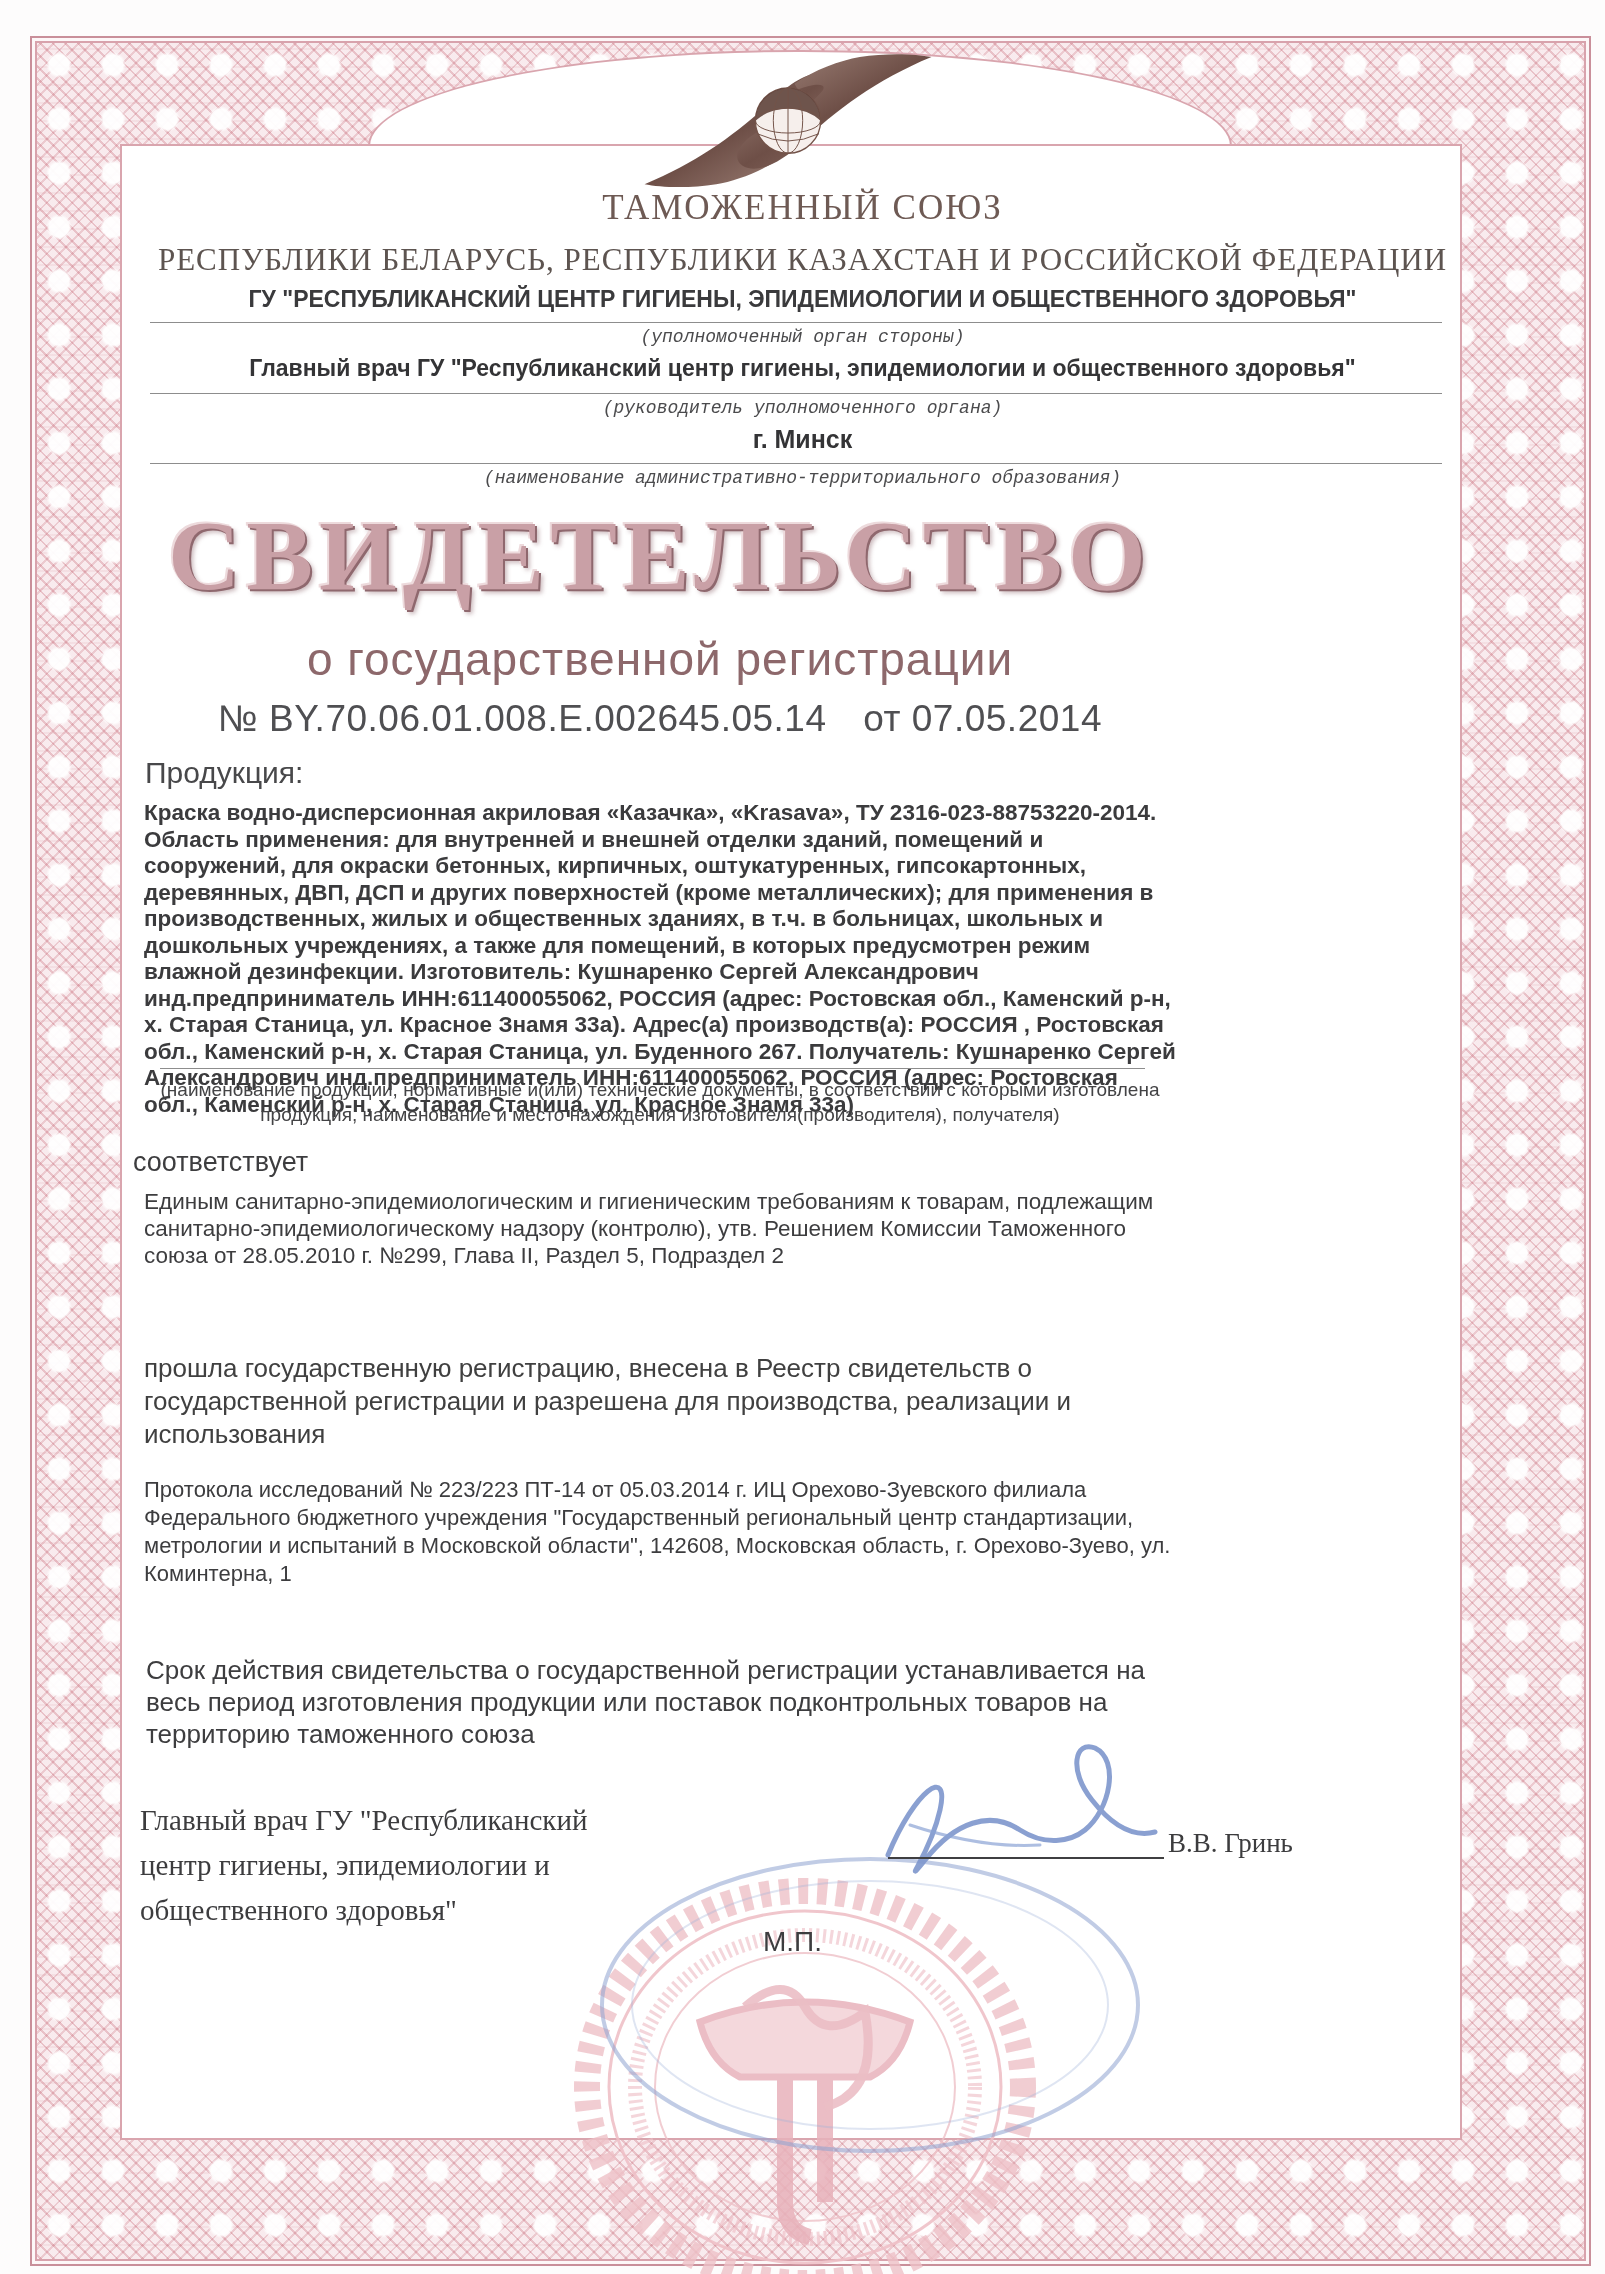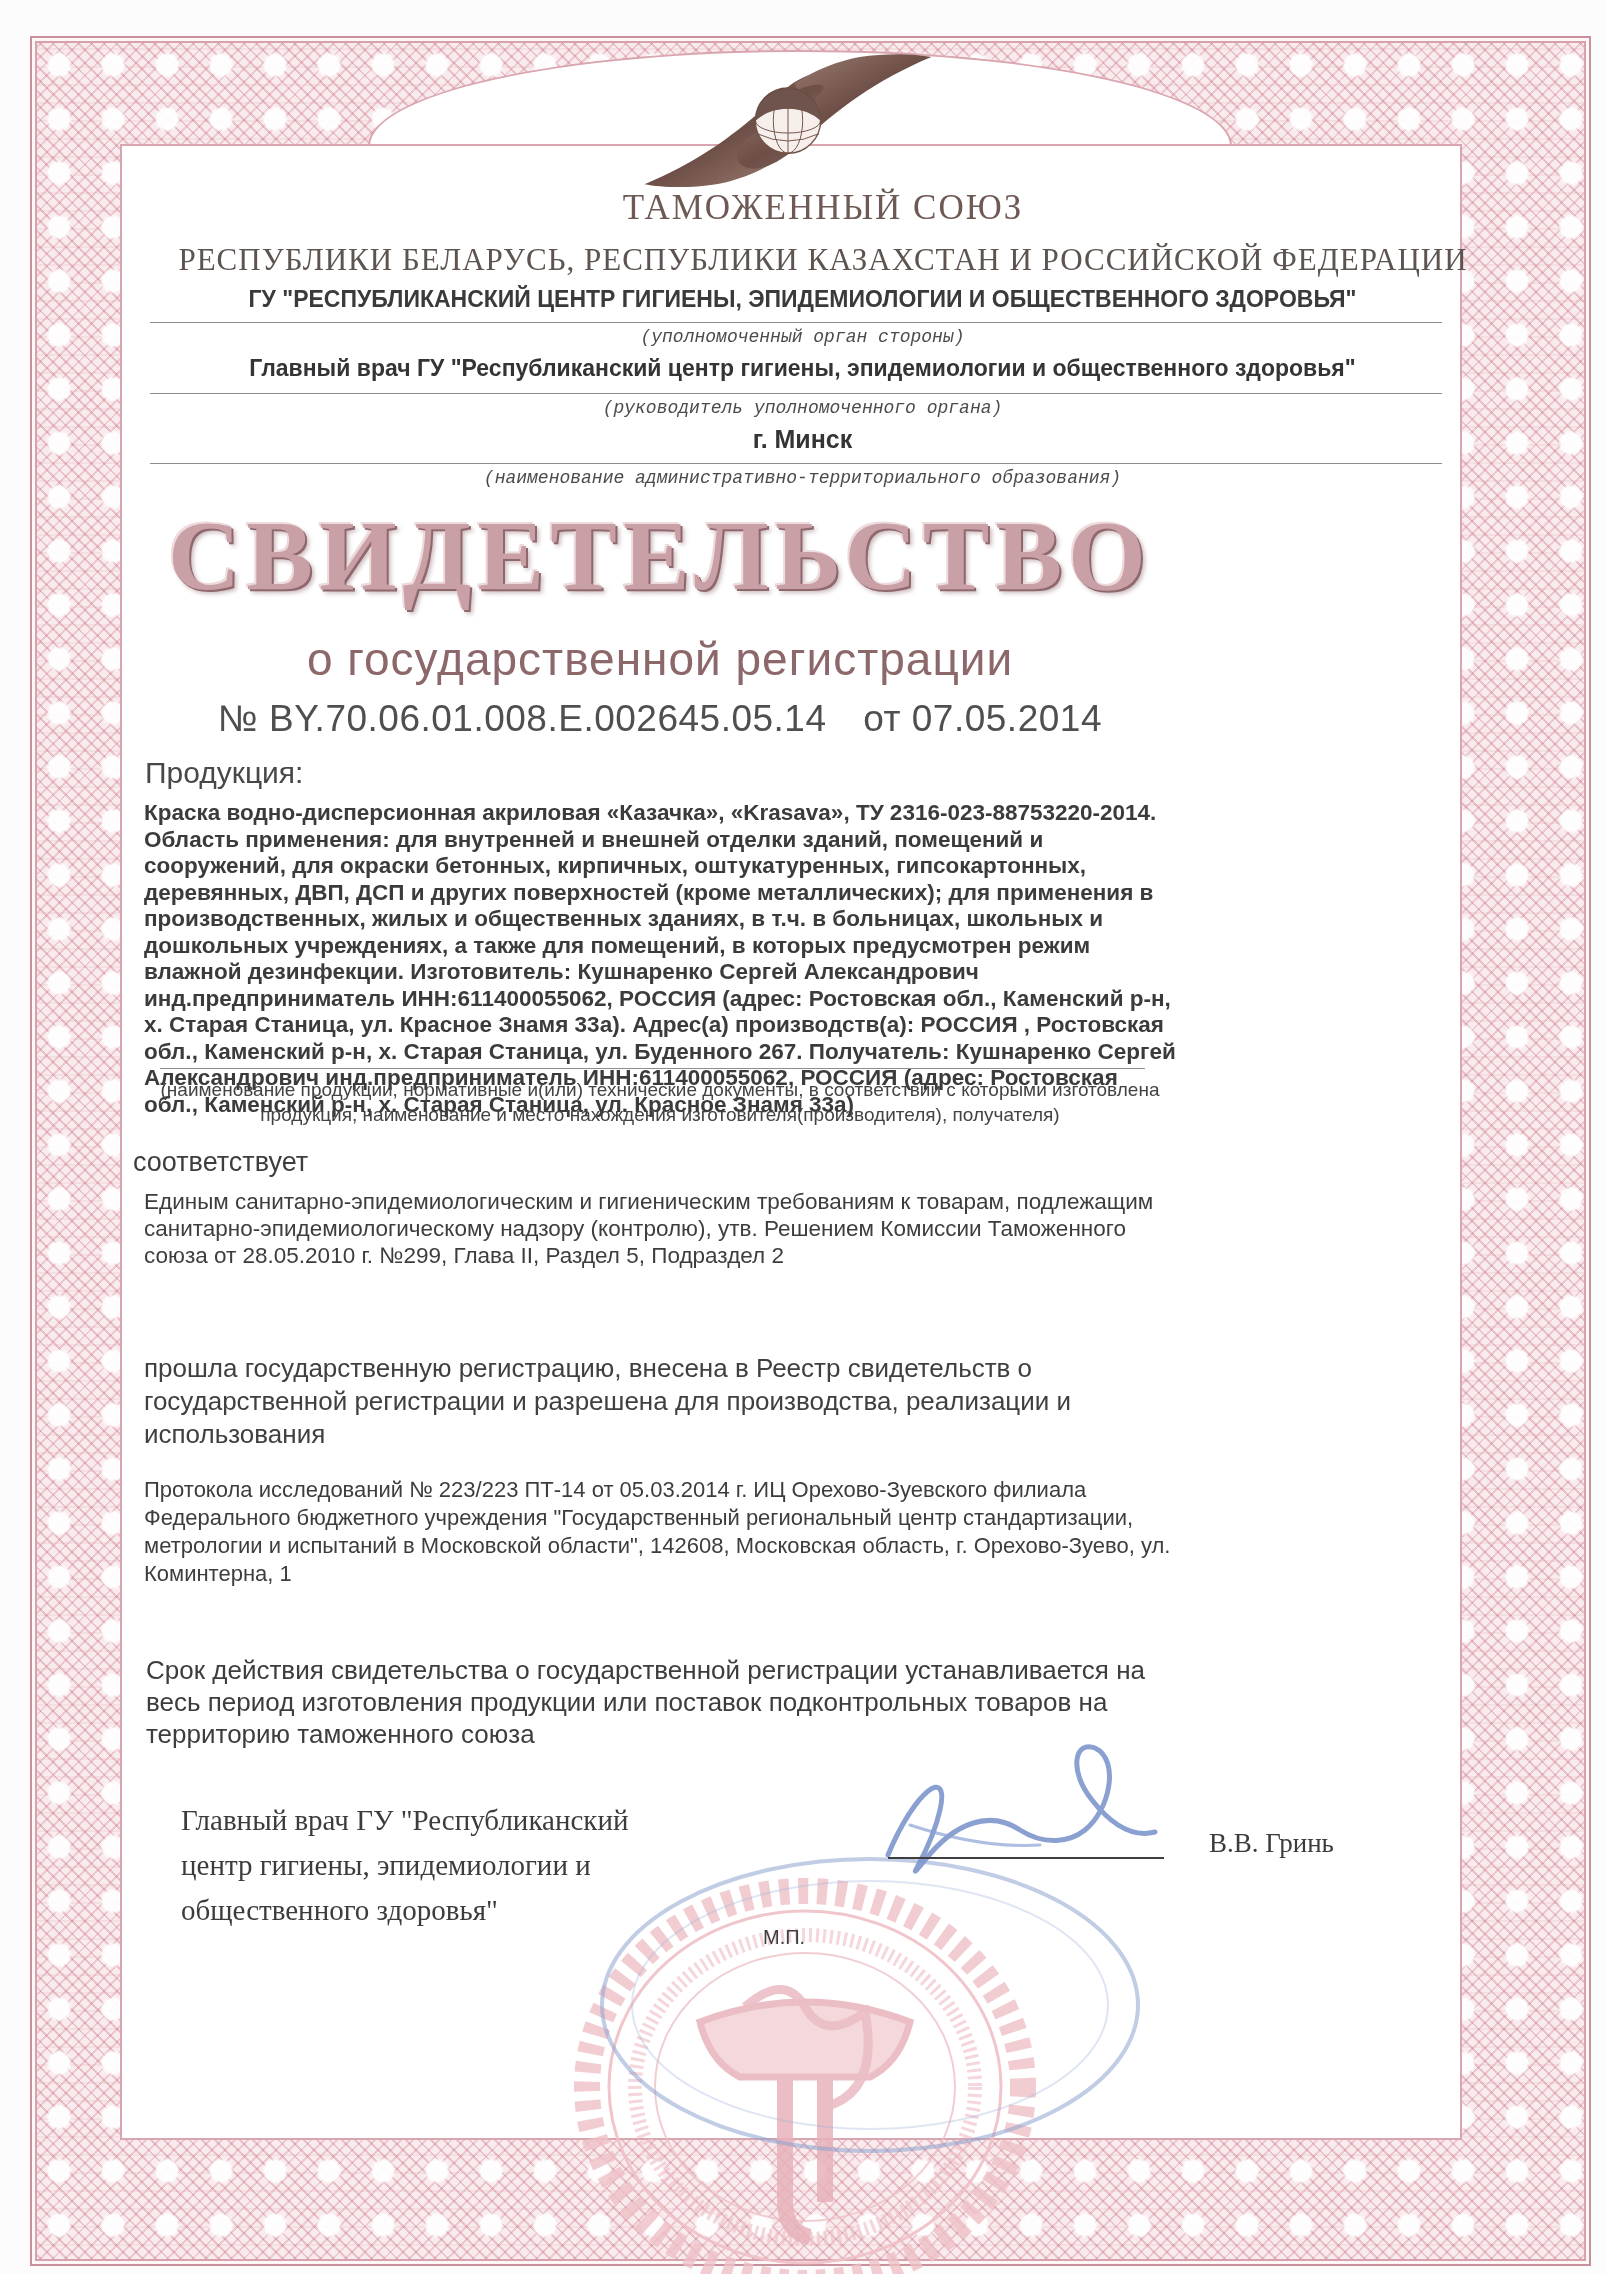--- a/index.html
+++ b/index.html
@@ -27,21 +27,21 @@
     z-index:1;
   }
   .inner{
     position:absolute;left:120px;top:144px;width:1338px;height:1992px;
     background:#ffffff;border:2px solid #d9a5ae;z-index:1;
   }
 
   .content{position:absolute;inset:0;z-index:3;color:#3f3f41;}
   .abs{position:absolute;}
   .ctr{left:0;right:0;text-align:center;}
-  .serif{font-family:"Liberation Serif",serif;padding-left:41px;}
+  .serif{font-family:"Liberation Serif",serif;}
 
   
   .logo{left:0;right:30px;top:44px;height:150px;text-align:center;}
   .union-name{top:188px;font-size:35px;letter-spacing:2px;color:#6e5a54;}
   .countries{top:242px;font-size:31px;color:#5d5450;letter-spacing:1px;}
   .org-name{top:286px;font-size:23px;font-weight:bold;color:#3a3a3c;}
   .rule{border-top:1.5px solid #8d8d8d;height:0;}
   .r-org{top:322px;left:150px;width:1292px;}
   .cap{font-style:italic;font-size:18px;color:#4b4b4d;font-family:Liberation Mono, monospace;}
   .c-org{top:327px;}
@@ -76,21 +76,21 @@
 
   .reg-text{top:1352px;font-size:26px;line-height:33px;color:#404040;}
   .basis-label{top:1434px;font-size:26px;color:#3d3d3f;}
   .basis-text{top:1476px;font-size:22px;line-height:28px;color:#3d3d3f;}
   .validity-text{top:1654px;left:146px;width:1000px;font-size:26px;line-height:32px;color:#3d3d3f;}
 
   .signer-title{top:1798px;left:140px;width:470px;font-size:29px;line-height:45px;color:#3c3c3e;}
   .sig-rule{top:1857px;left:888px;width:276px;border-top:2px solid #3f3f41;}
   .signer-name{top:1828px;left:1168px;font-size:27px;color:#3c3c3e;}
   .sig-svg{top:1730px;left:870px;width:340px;height:150px;}
-  .seal-label{top:1926px;left:763px;font-size:20px;color:#3d3d3f;}
+  .seal-label{top:1926px;left:763px;font-size:28px;color:#3d3d3f;}
 
   .medallion{top:1872px;left:570px;width:470px;height:402px;z-index:2;}
   .stamp{top:1850px;left:590px;width:560px;height:310px;z-index:2;opacity:.55;}
 
   .serial{top:2080px;left:1068px;letter-spacing:0;}
   .serial .by{font-size:42px;color:#5f5c5c;letter-spacing:10px;}
   .serial .num-sign{font-size:44px;color:#c8373d;font-weight:bold;margin-left:44px;}
   .serial .num{font-family:"DejaVu Sans Mono",monospace;font-size:44px;color:#d4666c;letter-spacing:10px;margin-left:22px;}
 </style>
 </head>

